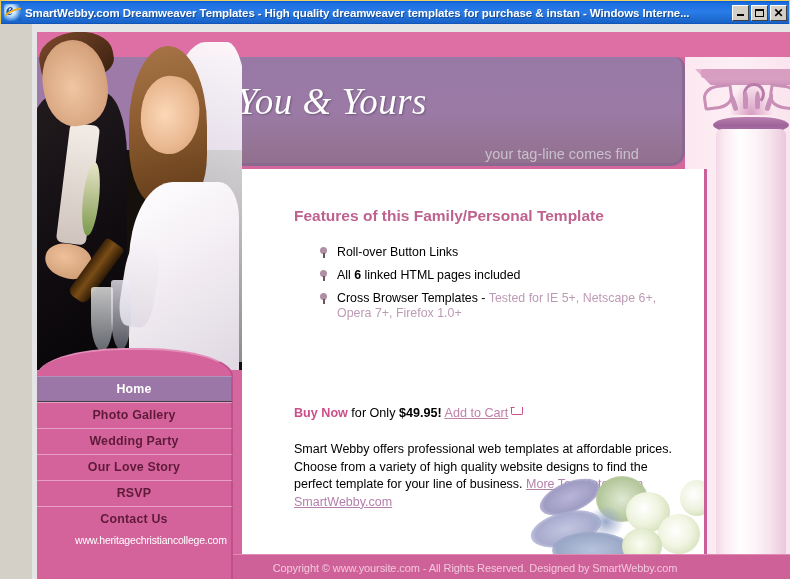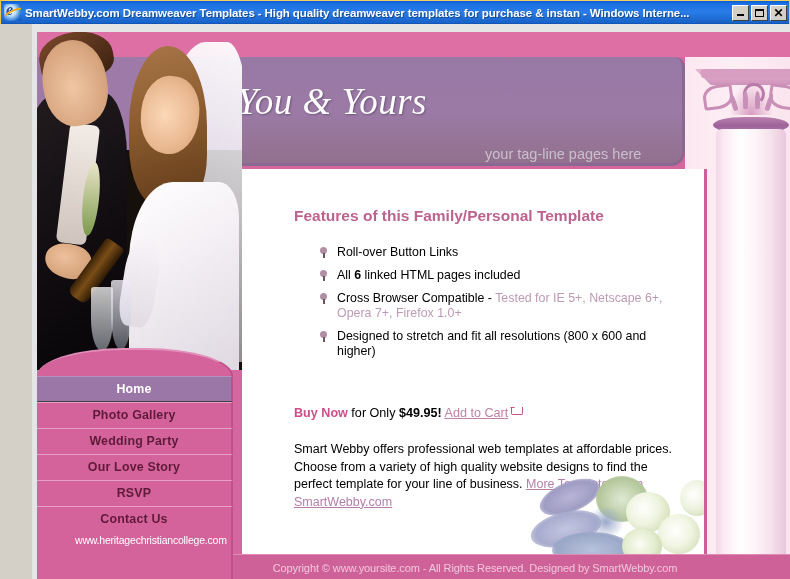--- a/index.html
+++ b/index.html
@@ -537,21 +537,21 @@
         <div class="col-leaf" style="left:46px;top:36px;transform:rotate(-18deg);"></div>
         <div class="col-leaf" style="left:58px;top:34px;"></div>
         <div class="col-leaf" style="left:70px;top:34px;"></div>
         <div class="col-leaf" style="left:82px;top:36px;transform:rotate(18deg);"></div>
         <div class="col-neck"></div>
         <div class="col-shaft"></div>
       </div>
 
       <div class="header-banner"></div>
       <div class="site-title">You &amp; Yours</div>
-      <div class="tagline">your tag-line pages here</div>
+      <div class="tagline">your tag-line comes find</div>
 
       <div class="hero-photo">
         <div class="hp-bg-top"></div>
         <div class="hp-bg-purple"></div>
         <div class="hp-bg-dark"></div>
         <div class="hp-groom-suit"></div>
         <div class="hp-groom-shirt"></div>
         <div class="hp-bride-veil"></div>
         <div class="hp-bride-hair"></div>
         <div class="hp-bride-face"></div>
@@ -574,25 +574,21 @@
           <li class="feature-item">
             <span class="pin"></span>
             <span>Roll-over Button Links</span>
           </li>
           <li class="feature-item">
             <span class="pin"></span>
             <span>All </span><b>6</b><span> linked HTML pages included</span>
           </li>
           <li class="feature-item">
             <span class="pin"></span>
-            <span>Cross Browser Compatible - </span><span class="lilac">Tested for IE 5+, Netscape 6+, Opera 7+, Firefox 1.0+</span>
-          </li>
-          <li class="feature-item">
-            <span class="pin"></span>
-            <span>Designed to stretch and fit all resolutions (800 x 600 and higher)</span>
+            <span>Cross Browser Templates - </span><span class="lilac">Tested for IE 5+, Netscape 6+, Opera 7+, Firefox 1.0+</span>
           </li>
         </ul>
 
         <div class="buy-line">
           <span class="buy-now">Buy Now</span><span> for Only </span><span class="price">$49.95!</span>
           <span class="cart-link">Add to Cart</span><span class="cart-icon"></span>
         </div>
 
         <div class="blurb">
           <span>Smart Webby offers professional web templates at affordable prices. Choose from a variety of high quality website designs to find the perfect template for your line of business. </span><a>More Templates from SmartWebby.com</a>

